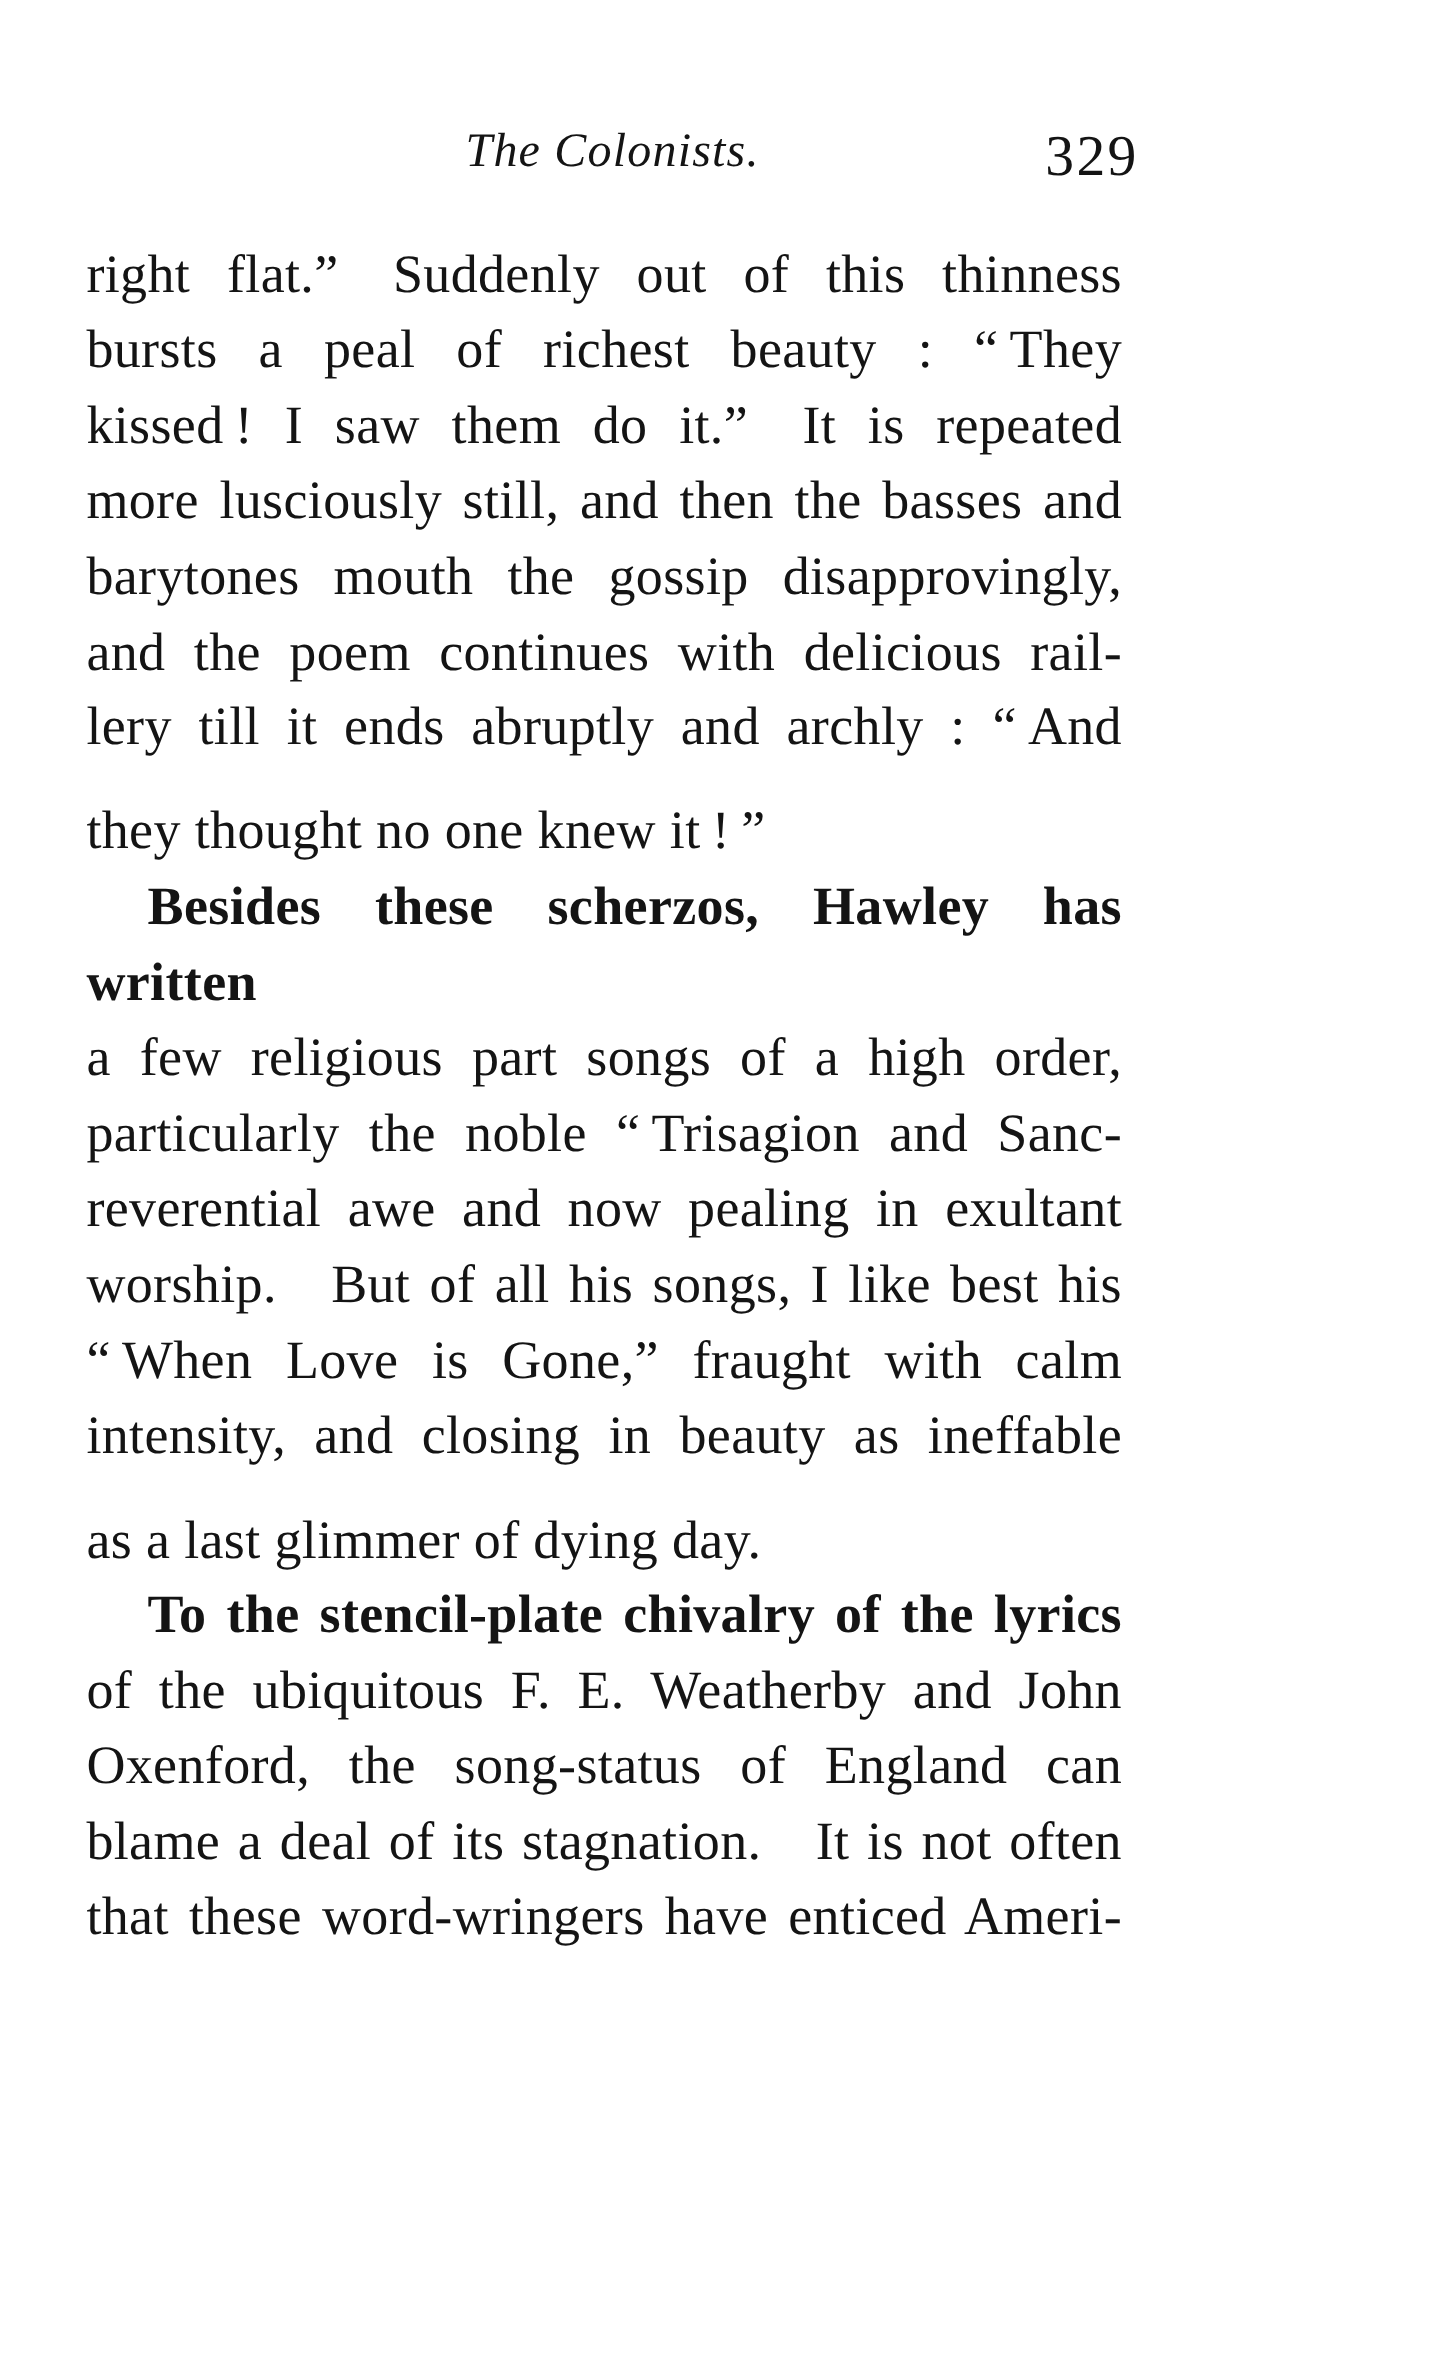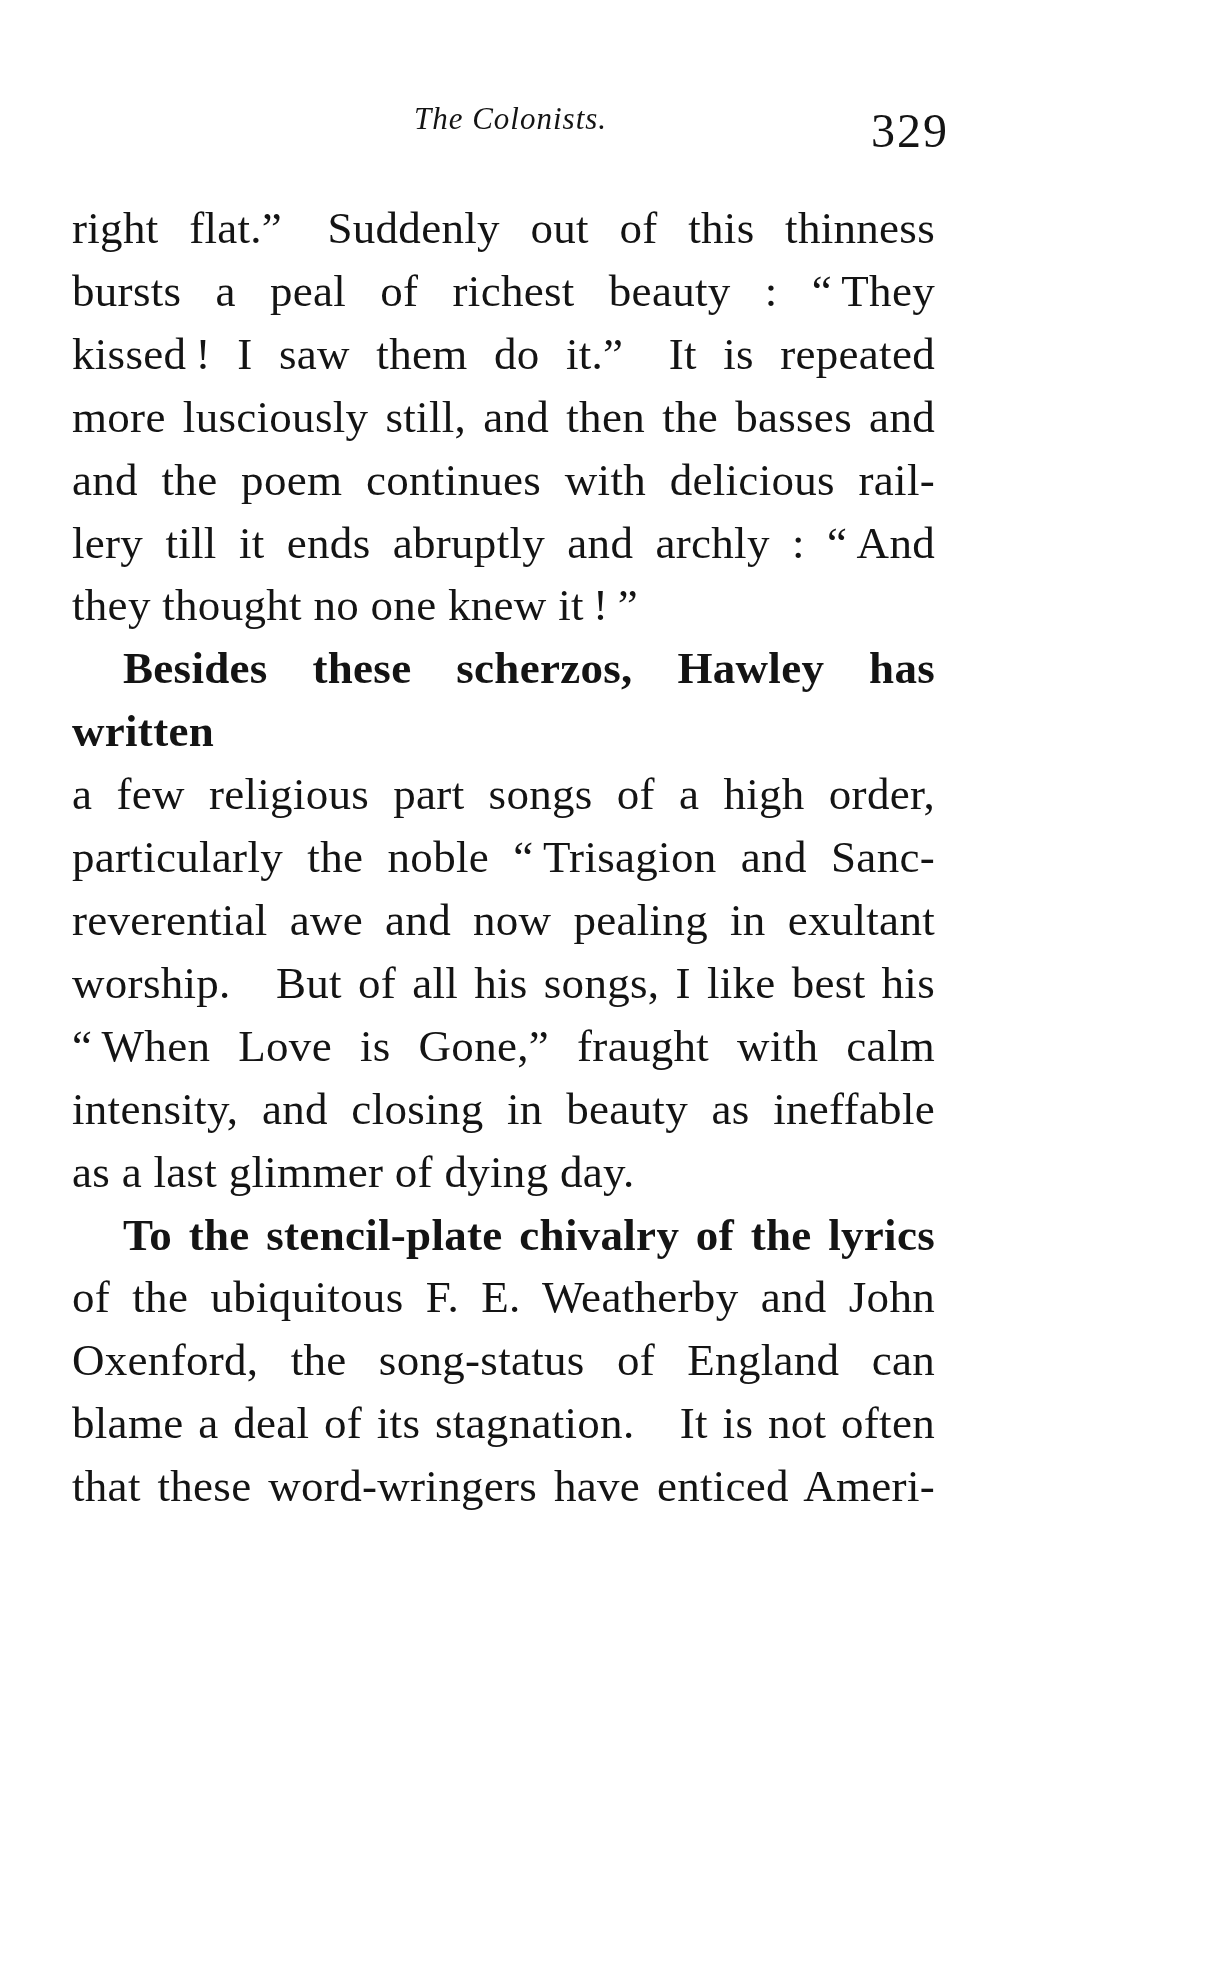--- a/index.html
+++ b/index.html
@@ -27,21 +27,21 @@
     width: 877px;
     height: 64px;
   }
   .title {
     position: absolute;
     left: 0;
     right: 0;
     top: 0;
     text-align: center;
     font-style: italic;
-    font-size: 31px;
+    font-size: 40px;
     letter-spacing: 1px;
     white-space: nowrap;
   }
   .page-num {
     position: absolute;
     right: 0;
     top: 2px;
     font-size: 48px;
     letter-spacing: 2px;
     font-family: Liberation Serif, serif;
@@ -54,20 +54,21 @@
     font-size: 45px;
     line-height: 62.9px;
     letter-spacing: 0.3px;
   }
   .line {
     text-align: justify;
     text-align-last: justify;
   }
   .line.para-end {
     text-align-last: left;
+    margin-top: 24px;
   }
   .line.indent {
     text-indent: 51px;
     font-weight: bold;
   }
 </style>
 </head>
 <body>
 
 <div class="page">
@@ -75,20 +76,21 @@
   <header class="header">
     <span class="title">The Colonists.</span>
     <span class="page-num">329</span>
   </header>
 
   <main class="bodytext">
     <div class="line">right flat.” Suddenly out of this thinness</div>
     <div class="line">bursts a peal of richest beauty : “ They</div>
     <div class="line">kissed ! I saw them do it.” It is repeated</div>
     <div class="line">more lusciously still, and then the basses and</div>
+    <div class="line">barytones mouth the gossip disapprovingly,</div>
     <div class="line">and the poem continues with delicious rail-</div>
     <div class="line">lery till it ends abruptly and archly : “ And</div>
     <div class="line para-end">they thought no one knew it ! ”</div>
     <div class="line indent">Besides these scherzos, Hawley has written</div>
     <div class="line">a few religious part songs of a high order,</div>
     <div class="line">particularly the noble “ Trisagion and Sanc-</div>
     <div class="line">reverential awe and now pealing in exultant</div>
     <div class="line">worship. But of all his songs, I like best his</div>
     <div class="line">“ When Love is Gone,” fraught with calm</div>
     <div class="line">intensity, and closing in beauty as ineffable</div>

